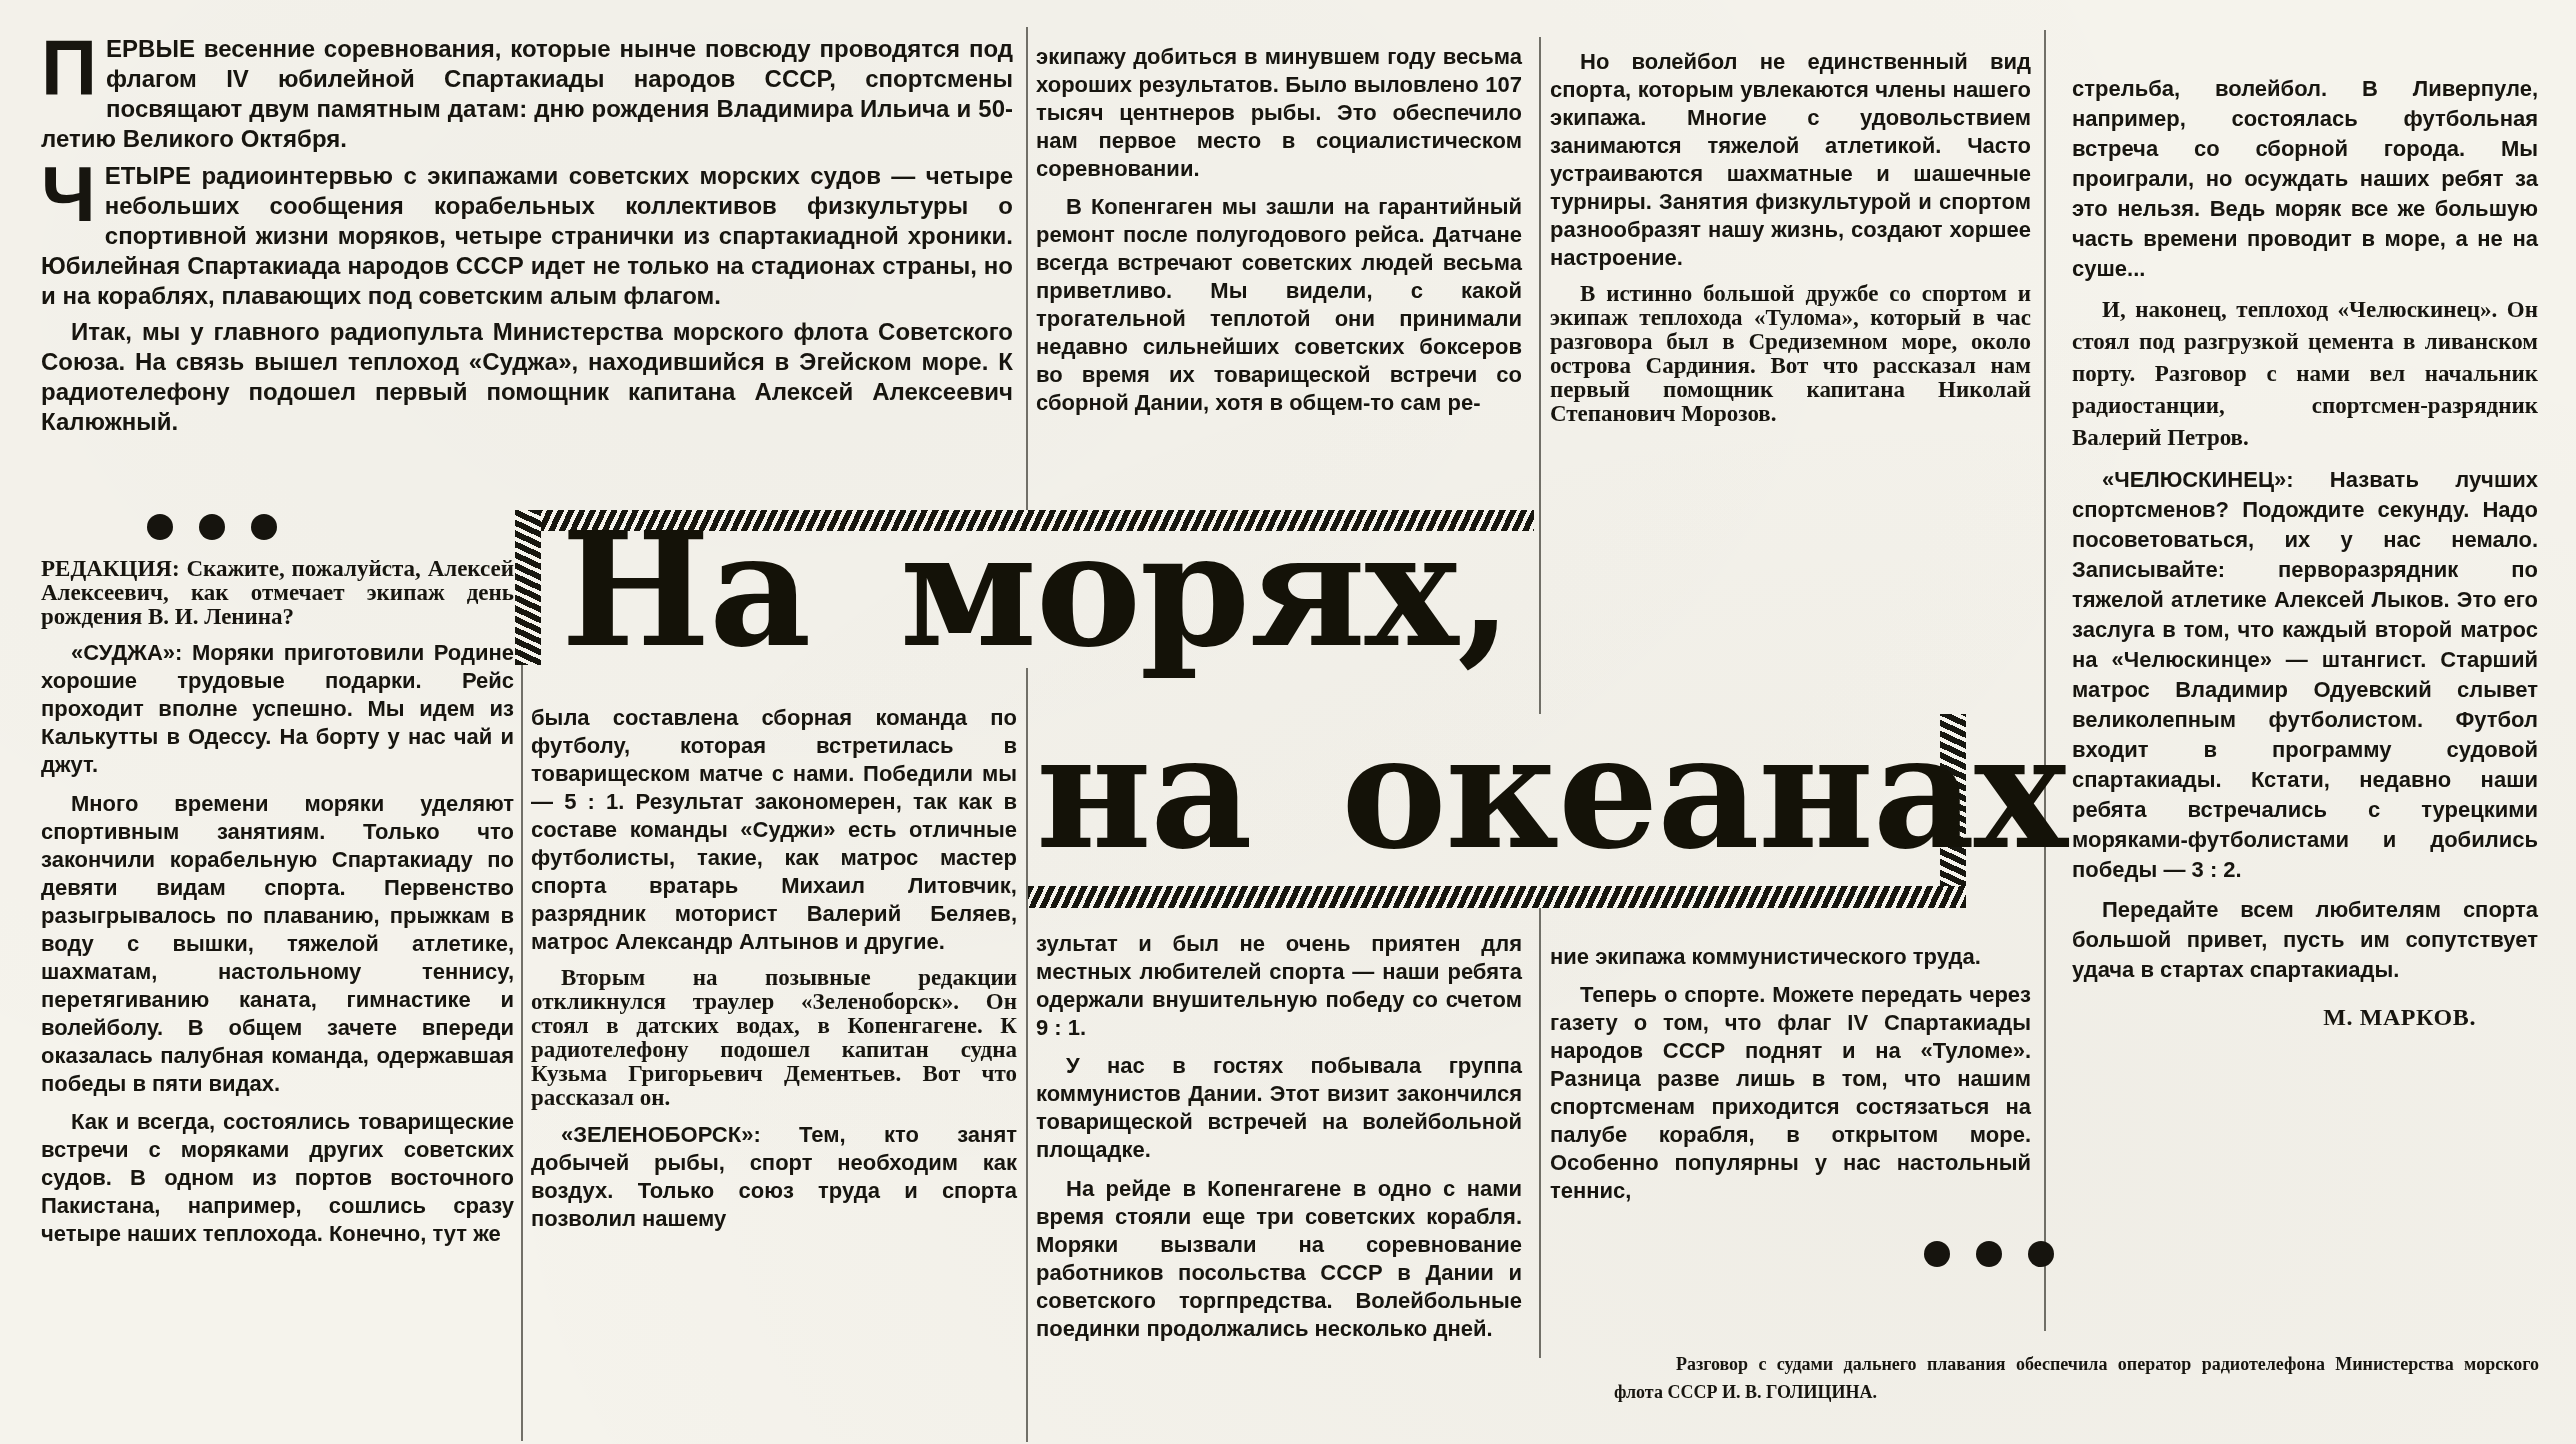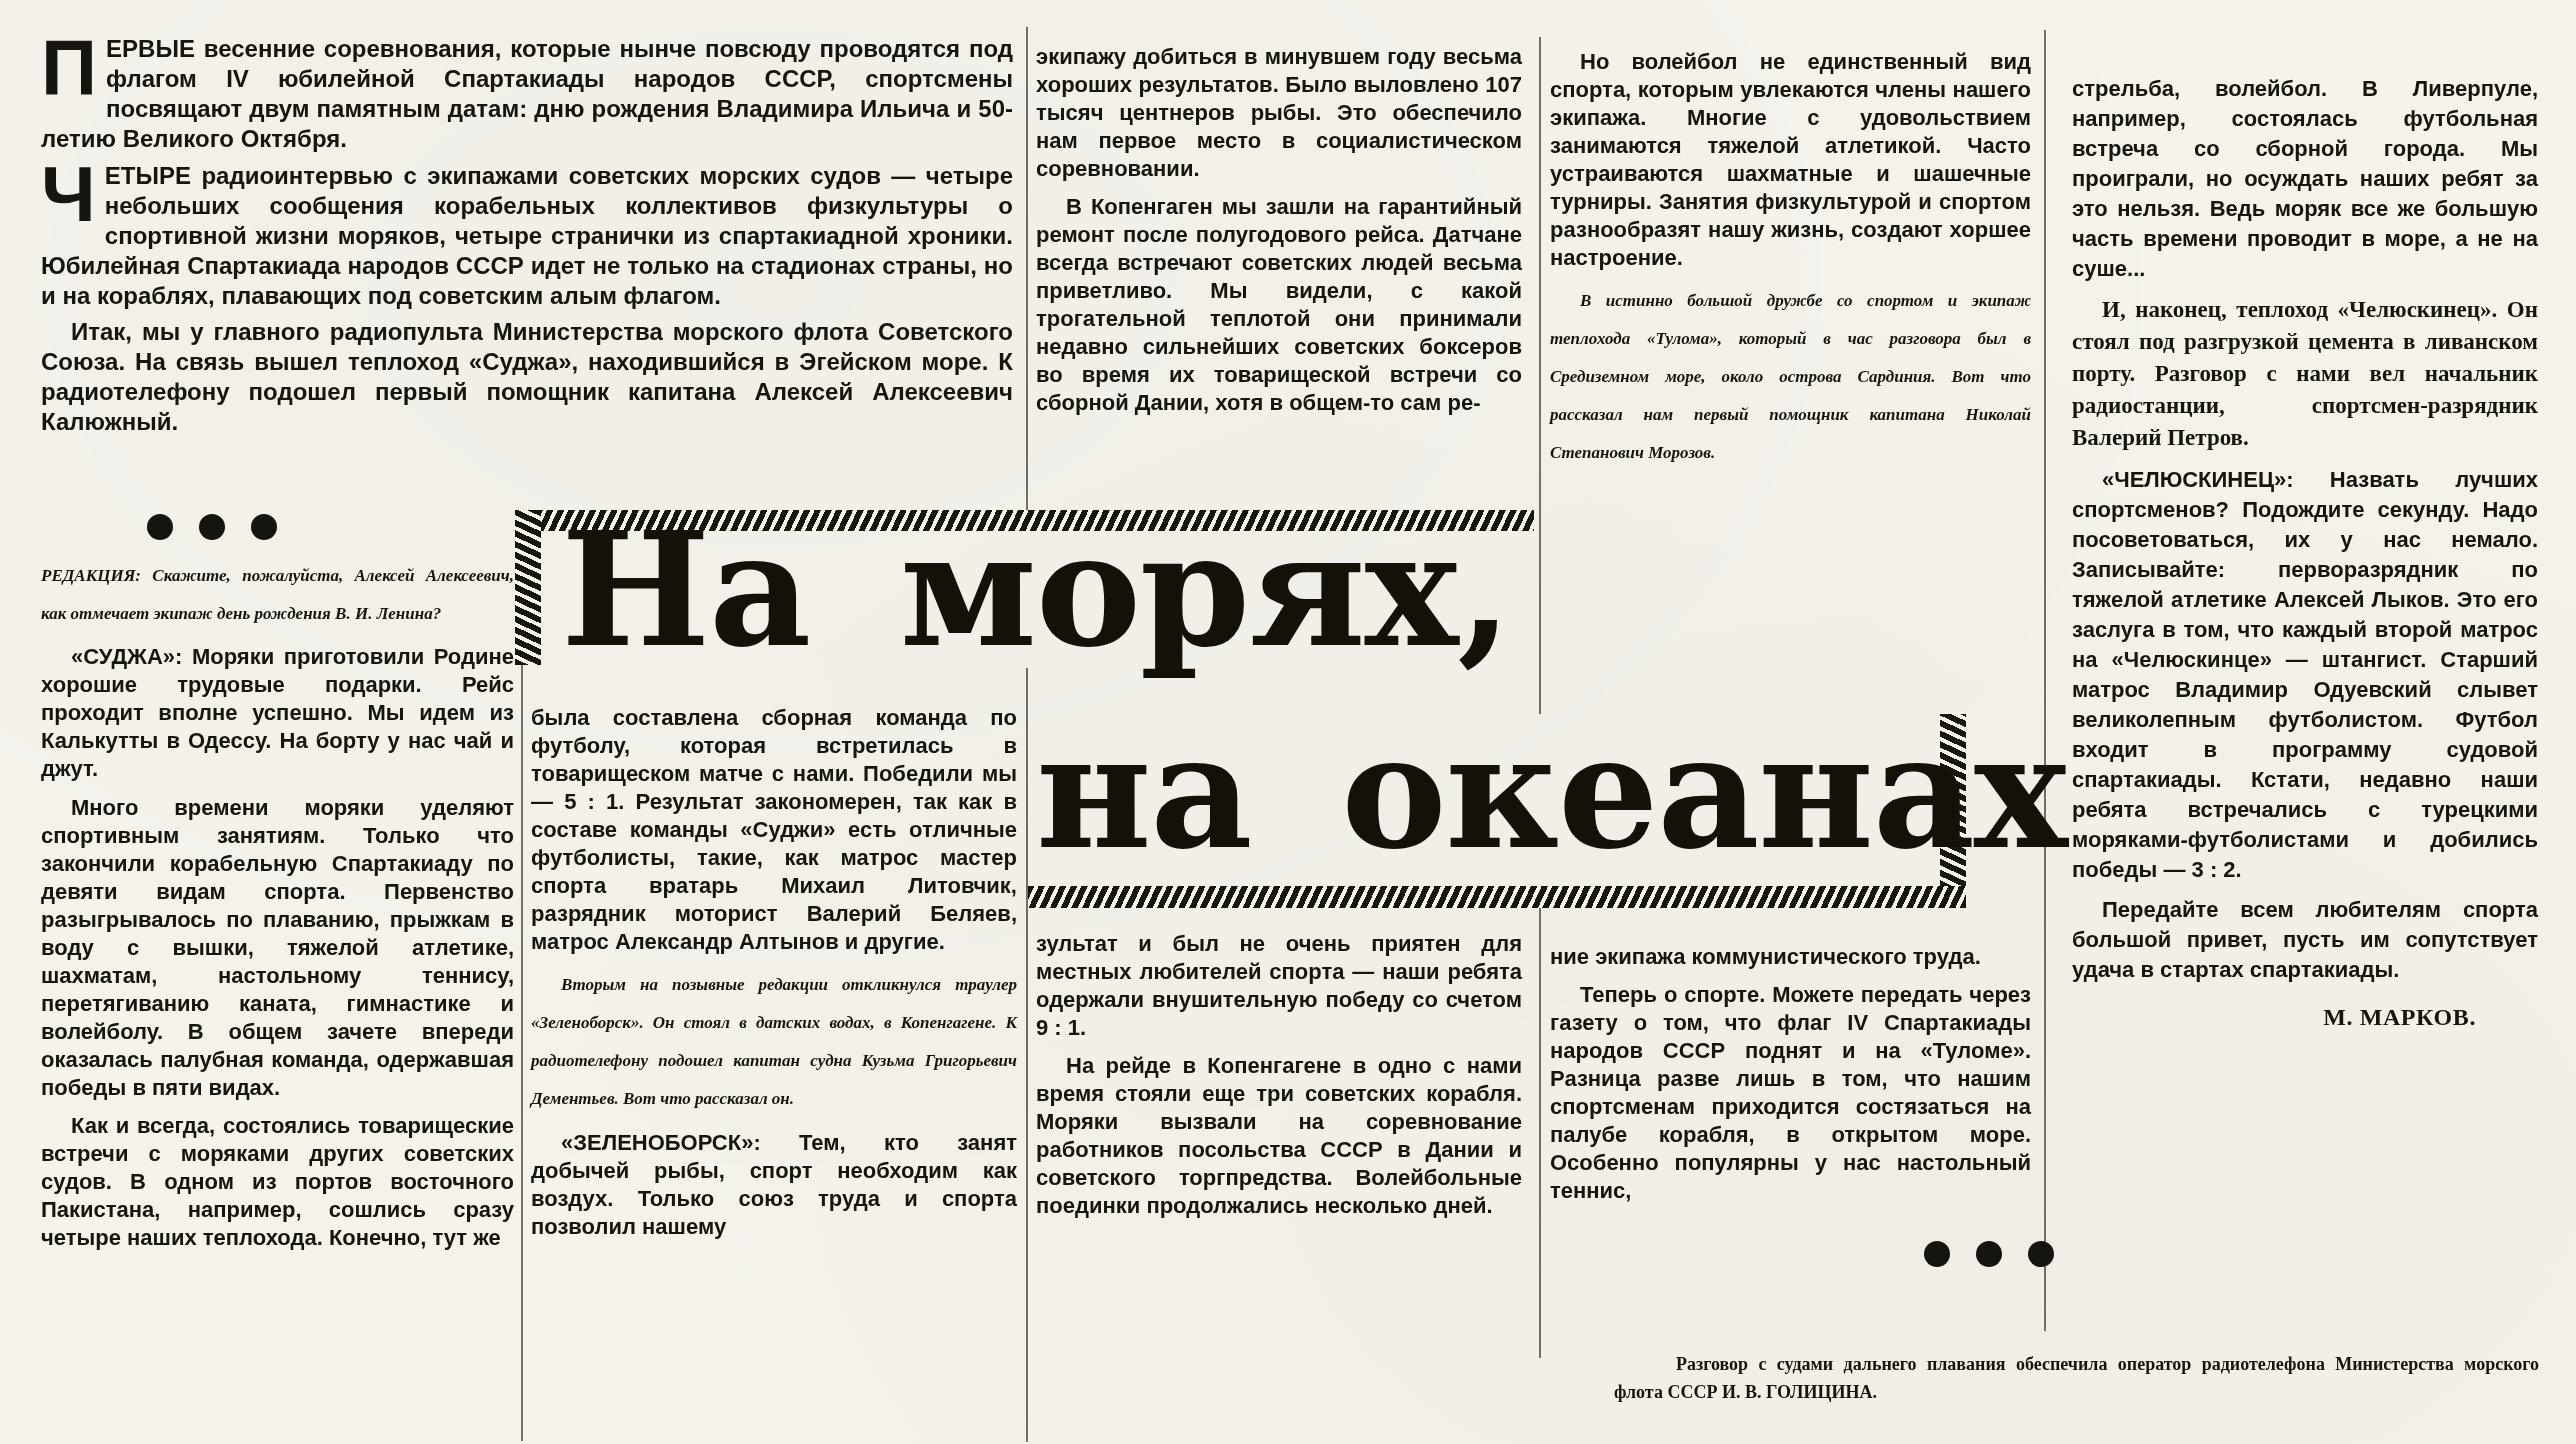--- a/index.html
+++ b/index.html
@@ -17,21 +17,21 @@
   .sans{font-weight:bold;text-align:justify;}
   .serifb{font-family:"Liberation Serif","DejaVu Serif",serif;font-weight:bold;text-align:justify;}
   .indent{text-indent:30px;}
   .intro{width:972px;font-size:24px;line-height:30px;}
   .intro p{margin-bottom:6.5px;}
   .dropcap{
     float:left;font-weight:bold;font-size:78px;line-height:57px;
     margin:5.2px 10.3px 0 0;letter-spacing:-1.3px;
   }
   .col{font-size:22px;line-height:28px;}
-  .col .serifb{font-size:17px;line-height:38px;font-style:italic;}
+  .col .serifb{font-size:23px;line-height:24px;}
   .col5w{font-size:22px;line-height:30px;margin-top:20px;}
   .col5w .serifb{font-size:23px;line-height:32px;}
   .vrule{position:absolute;width:1.9px;background:#46443c;opacity:.75;}
   .hatch{position:absolute;}
   .hatch.h{background:repeating-linear-gradient(115deg,#17160f 0 5.8px,#f5f3ec 5.8px 9.7px);}
   .hatch.v{background:repeating-linear-gradient(25deg,#17160f 0 5.8px,#f5f3ec 5.8px 9.7px);}
   .hl{
     position:absolute;font-family:"DejaVu Serif","Liberation Serif",serif;
     font-weight:bold;font-size:158px;line-height:137px;white-space:nowrap;
     letter-spacing:-1.3px;word-spacing:36px;color:#141208;
@@ -86,20 +86,21 @@
     <p class="sans indent">«ЗЕЛЕНОБОРСК»: Тем, кто занят добычей рыбы, спорт необходим как воздух. Только союз труда и спорта позволил нашему</p>
   </div>
 
   <div class="block col" style="left:1036px;top:43px;width:486px;">
     <p class="sans">экипажу добиться в минувшем году весьма хороших результатов. Было выловлено 107 тысяч центнеров рыбы. Это обеспечило нам первое место в социалистическом соревновании.</p>
     <p class="sans indent">В Копенгаген мы зашли на гарантийный ремонт после полугодового рейса. Датчане всегда встречают советских людей весьма приветливо. Мы видели, с какой трогательной теплотой они принимали недавно сильнейших советских боксеров во время их товарищеской встречи со сборной Дании, хотя в общем-то сам ре-</p>
   </div>
 
   <div class="block col" style="left:1036px;top:930px;width:486px;">
     <p class="sans">зультат и был не очень приятен для местных любителей спорта — наши ребята одержали внушительную победу со счетом 9 : 1.</p>
+    <p class="sans indent">У нас в гостях побывала группа коммунистов Дании. Этот визит закончился товарищеской встречей на волейбольной площадке.</p>
     <p class="sans indent">На рейде в Копенгагене в одно с нами время стояли еще три советских корабля. Моряки вызвали на соревнование работников посольства СССР в Дании и советского торгпредства. Волейбольные поединки продолжались несколько дней.</p>
   </div>
 
   <div class="block col" style="left:1550px;top:48px;width:481px;">
     <p class="sans indent">Но волейбол не единственный вид спорта, которым увлекаются члены нашего экипажа. Многие с удовольствием занимаются тяжелой атлетикой. Часто устраиваются шахматные и шашечные турниры. Занятия физкультурой и спортом разнообразят нашу жизнь, создают хоршее настроение.</p>
     <p class="serifb indent">В истинно большой дружбе со спортом и экипаж теплохода «Тулома», который в час разговора был в Средиземном море, около острова Сардиния. Вот что рассказал нам первый помощник капитана Николай Степанович Морозов.</p>
   </div>
 
   <div class="block col" style="left:1550px;top:943px;width:481px;">
     <p class="sans">ние экипажа коммунистического труда.</p>

